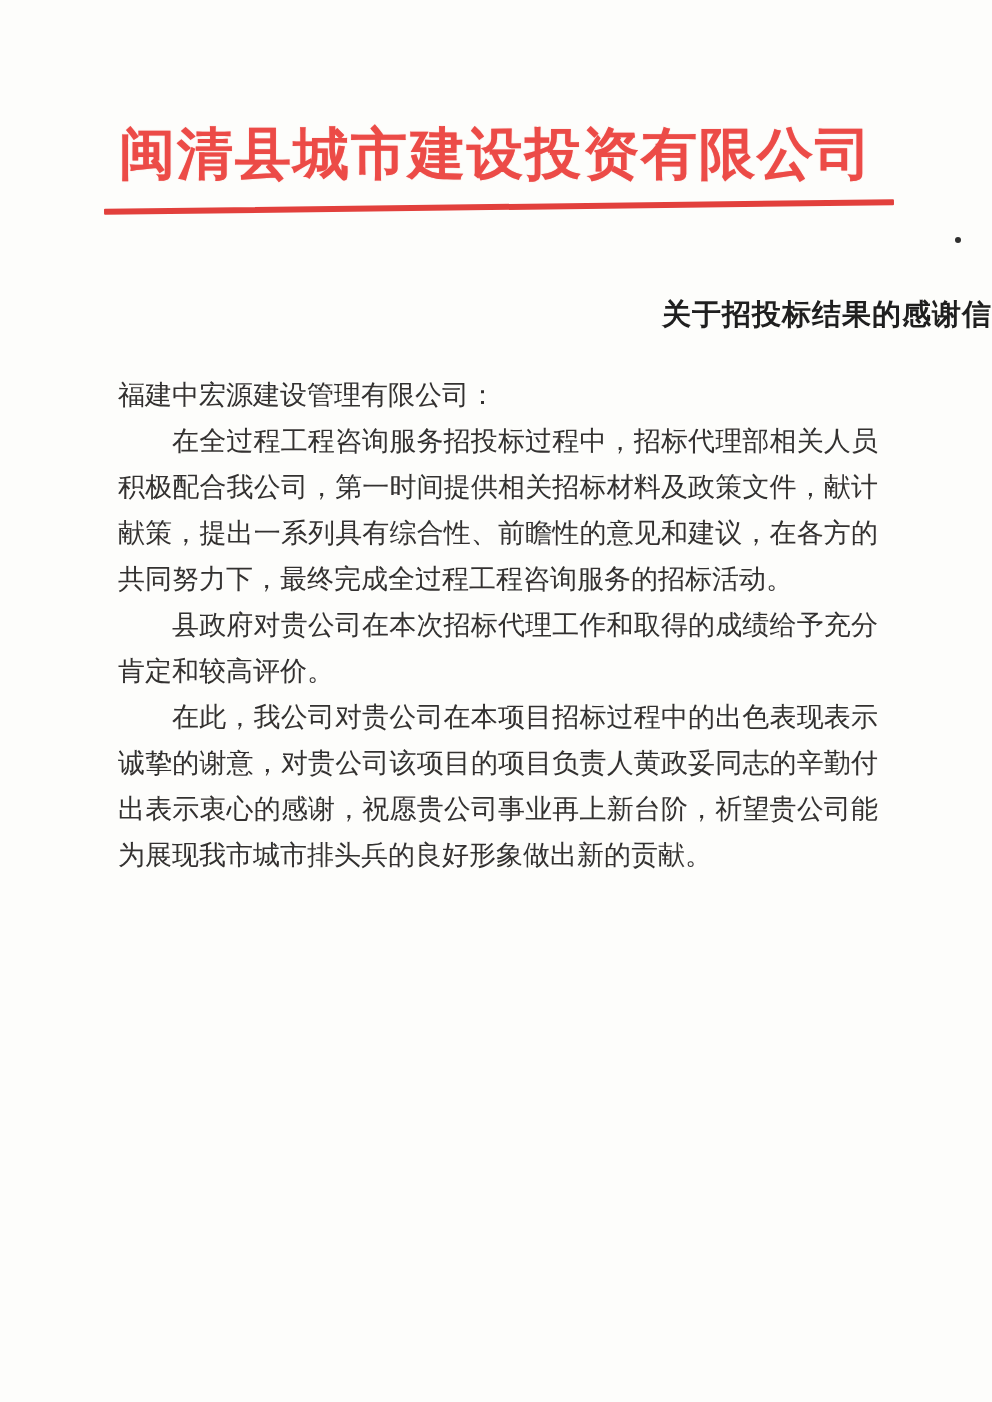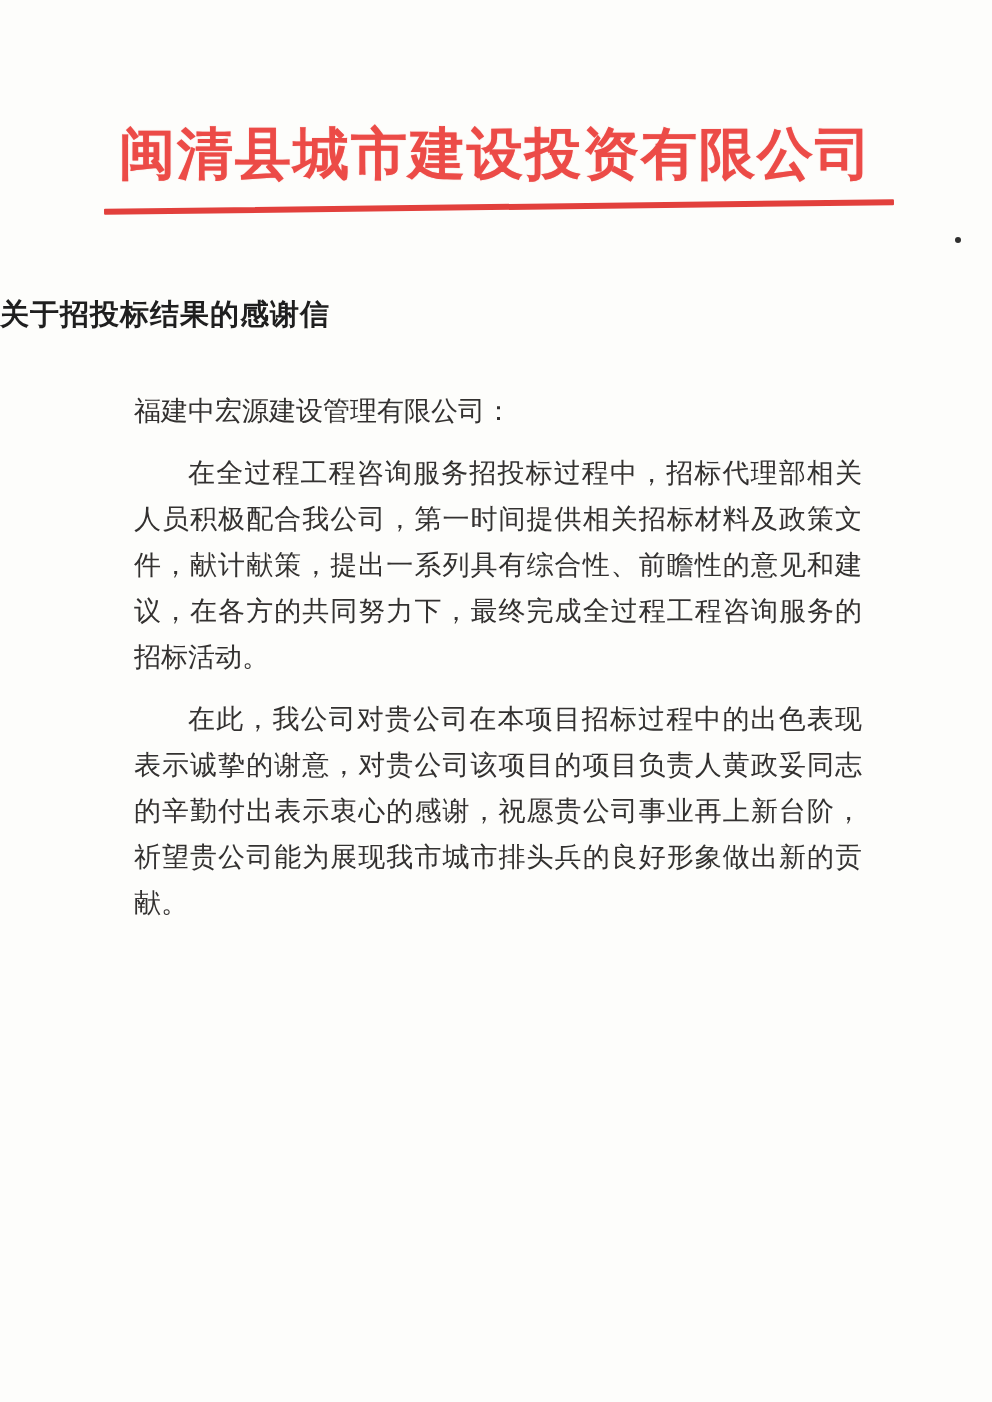--- a/index.html
+++ b/index.html
@@ -40,42 +40,42 @@
     background: #e2403c;
     transform: rotate(-0.7deg);
     border-radius: 1px;
   }
   
   .doc-title {
     position: absolute;
     top: 297px;
     left: 0;
     width: 100%;
-    text-align: left;
+    text-align: right;
     font-family: "Liberation Sans", sans-serif;
     font-size: 29px;
     font-weight: 700;
     letter-spacing: 1px;
     color: #1f1f1f;
     line-height: 1.2;
   }
   
   .letter-body {
     position: absolute;
     top: 372px;
     left: 118px;
     width: 760px;
     font-family: "Liberation Serif", serif;
     font-size: 27px;
     line-height: 46px;
     color: #333130;
     text-align: justify;
   }
   .letter-body p {
-    margin: 16px;
+    margin: 0;
     padding: 0;
   }
   .letter-body p.indented {
     text-indent: 54px;
   }
   
   .sig-company {
     position: absolute;
     top: 1102px;
     left: 0;
@@ -121,20 +121,21 @@
 
   <div class="letterhead">闽清县城市建设投资有限公司</div>
 
   <div class="red-rule"></div>
 
   <div class="doc-title">关于招投标结果的感谢信</div>
 
   <div class="letter-body">
     <p>福建中宏源建设管理有限公司：</p>
     <p class="indented">在全过程工程咨询服务招投标过程中，招标代理部相关人员积极配合我公司，第一时间提供相关招标材料及政策文件，献计献策，提出一系列具有综合性、前瞻性的意见和建议，在各方的共同努力下，最终完成全过程工程咨询服务的招标活动。</p>
+    <p class="indented">县政府对贵公司在本次招标代理工作和取得的成绩给予充分肯定和较高评价。</p>
     <p class="indented">在此，我公司对贵公司在本项目招标过程中的出色表现表示诚挚的谢意，对贵公司该项目的项目负责人黄政妥同志的辛勤付出表示衷心的感谢，祝愿贵公司事业再上新台阶，祈望贵公司能为展现我市城市排头兵的良好形象做出新的贡献。</p>
   </div>
 
   <div class="sig-company">闽清县城市建设投资有限公司</div>
 
   <div class="sig-date">2019 年 1 月 20 日</div>
 
   <div class="seal">
     <svg id="sealSvg" viewBox="0 0 200 200" xmlns="http://www.w3.org/2000/svg">
         <g transform="rotate(-22 100 100)">

